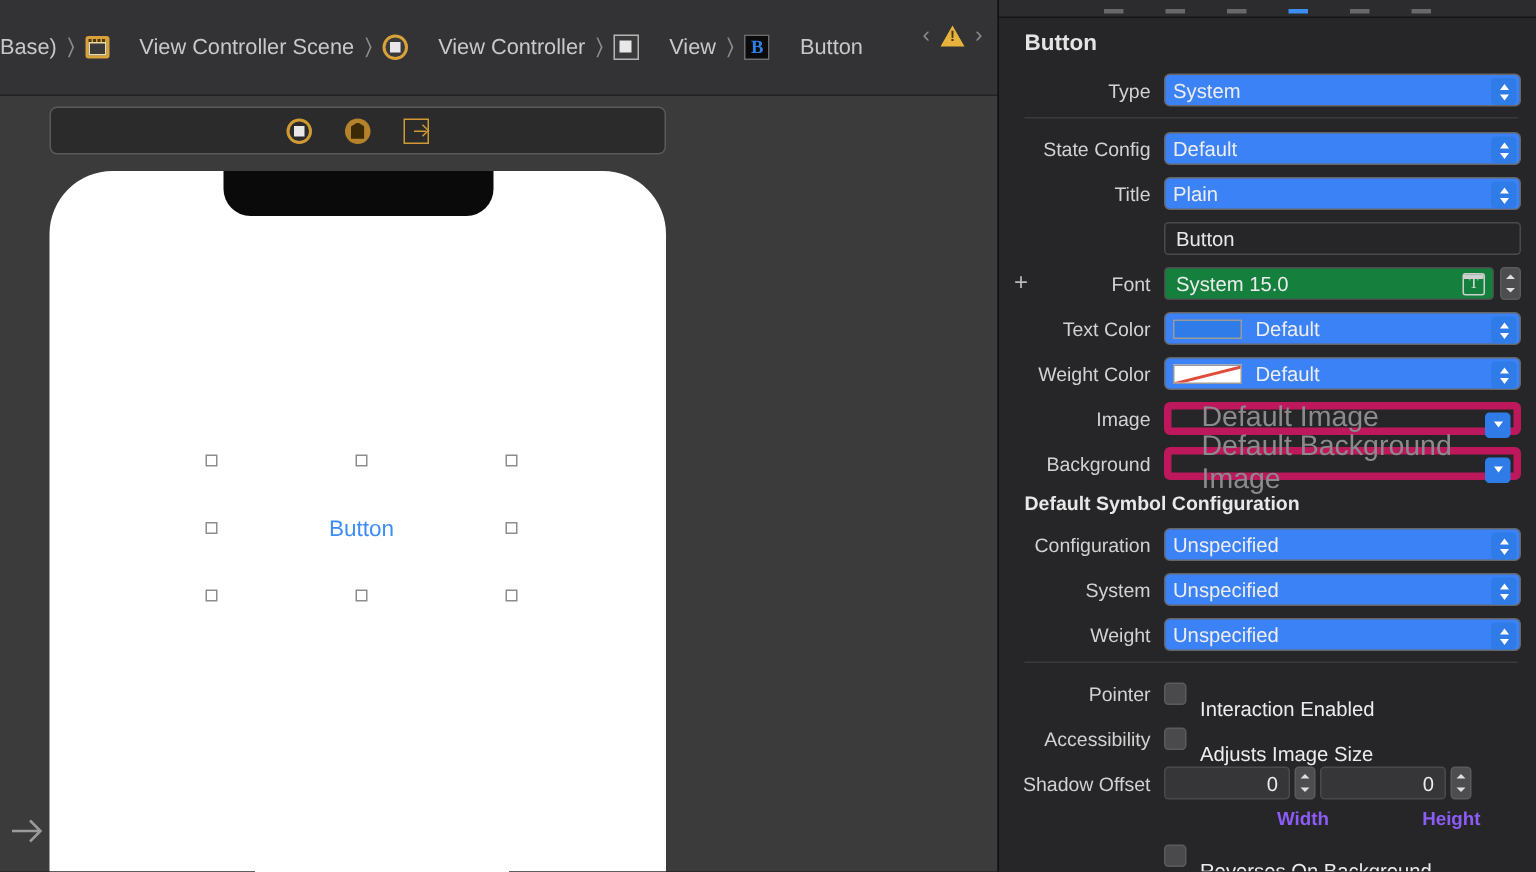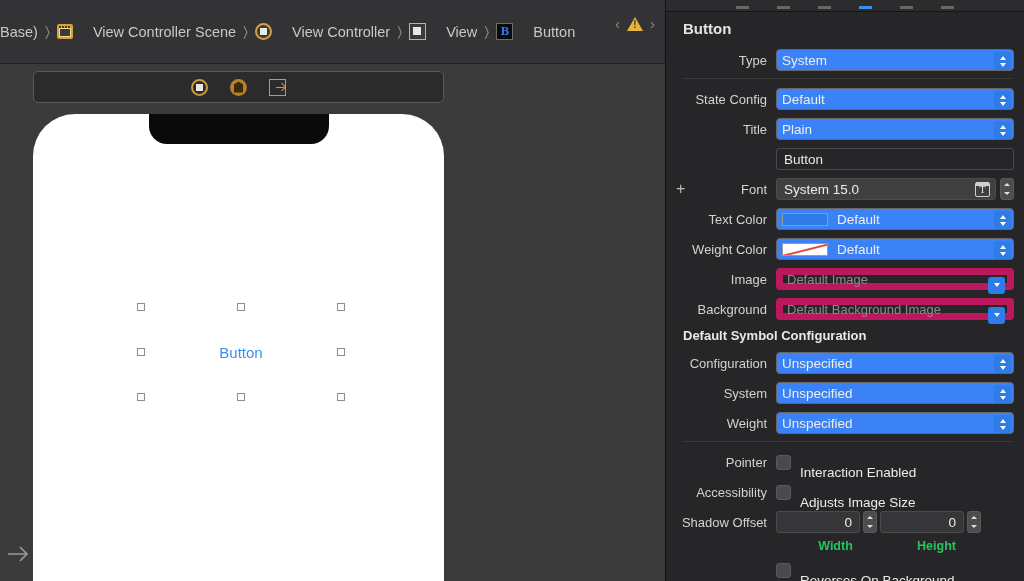--- a/index.html
+++ b/index.html
@@ -317,26 +317,26 @@
     border-left: 3.5px solid transparent;
     border-right: 3.5px solid transparent;
   }
   .stepper-blue::before { top: 3.5px;  border-bottom: 4px solid #ffffff; }
   .stepper-blue::after  { bottom: 3.5px; border-top: 4px solid #ffffff; }
 
   
   .combo {
     height: 22px;
     background: #262628;
-    border: 7px solid #be185d;
+    border: 5px solid #be185d;
     border-radius: 4px;
     color: #8b8b8d;
-    font-size: 13px;
+    font-size: 19px;
     display: flex; align-items: center;
-    padding-left: 4px;
+    padding-left: 20px;
     position: relative;
     box-sizing: border-box;
   }
   .chev-blue {
     position: absolute; right: 2px; top: 2px;
     width: 17px; height: 17px;
     background: #2f7ce8;
     border-radius: 3px;
   }
   .chev-blue::after {
@@ -377,21 +377,21 @@
     left: -6px; top: 5px; width: 58px; height: 1.6px;
     background: #e04b3a;
     transform: rotate(-14deg);
   }
 
   
   .font-row .rfield { display: flex; align-items: center; gap: 4px; }
   .fontfield {
     flex: 1 1 auto;
     height: 22px;
-    background: #404040;
+    background: #15803d;
     border: 1px solid #4c4c4e;
     border-radius: 3px;
     color: #ececec;
     font-size: 13.5px;
     display: flex; align-items: center;
     padding-left: 7px;
     position: relative;
     box-sizing: border-box;
   }
   .tbox {
@@ -479,22 +479,22 @@
     box-sizing: border-box;
   }
   .sublabels {
     display: flex;
     padding-left: 119px;
     margin-top: 1px;
     gap: 0;
   }
   .sublabel {
     width: 101px;
-    text-align: center;
-    color: #22c55e;
+    text-align: right;
+    color: #8b5cf6;
     font-size: 12.5px;
     font-weight: bold;
   }
 </style>
 </head>
 <body>
 
 <div id="app">
 
   <div id="editor">

